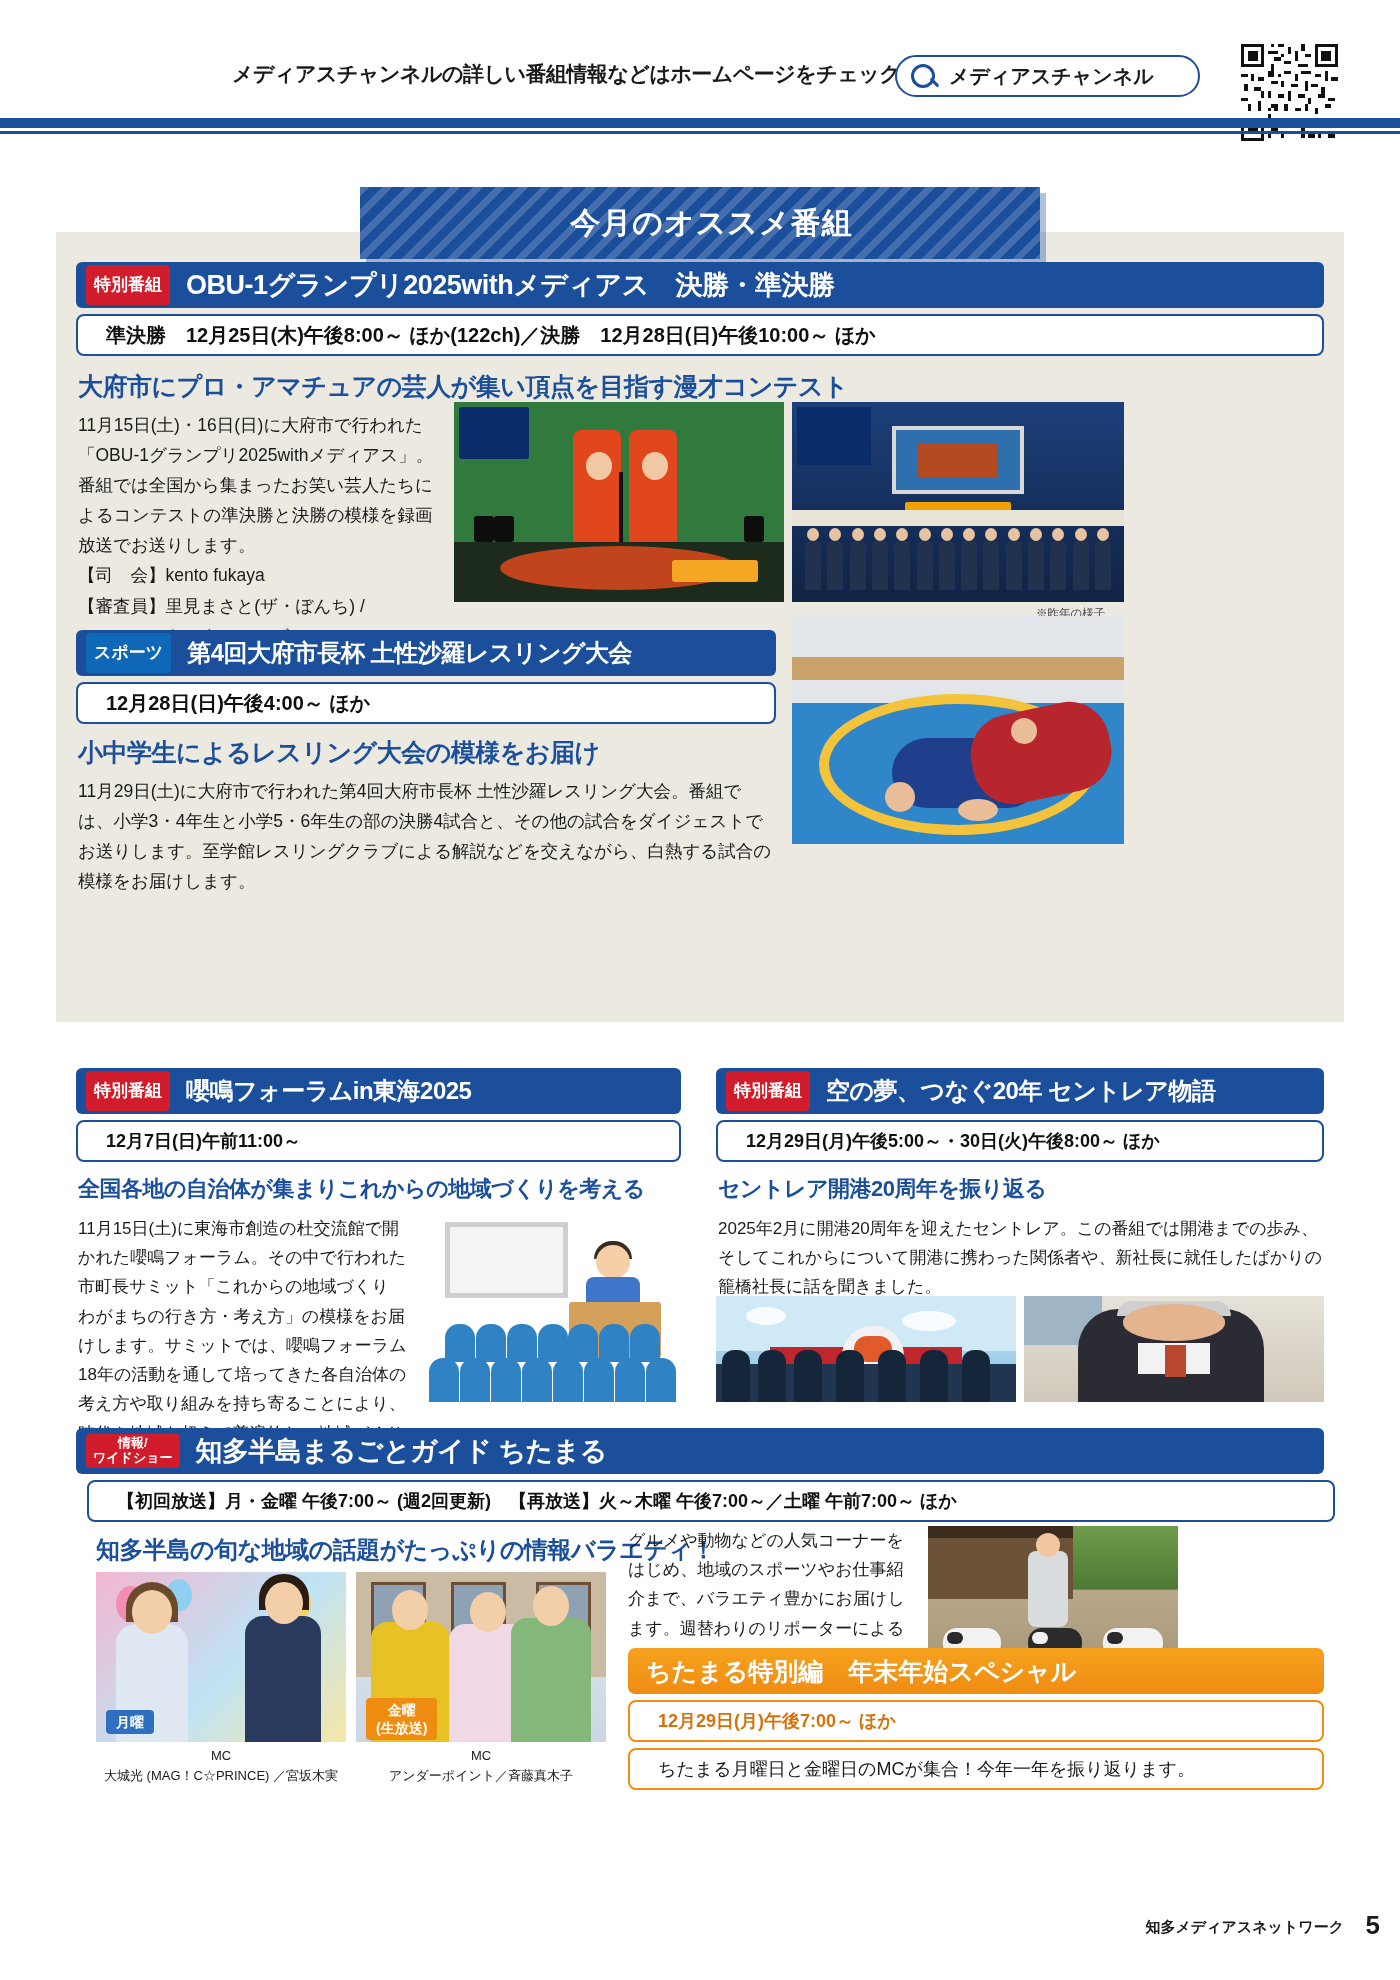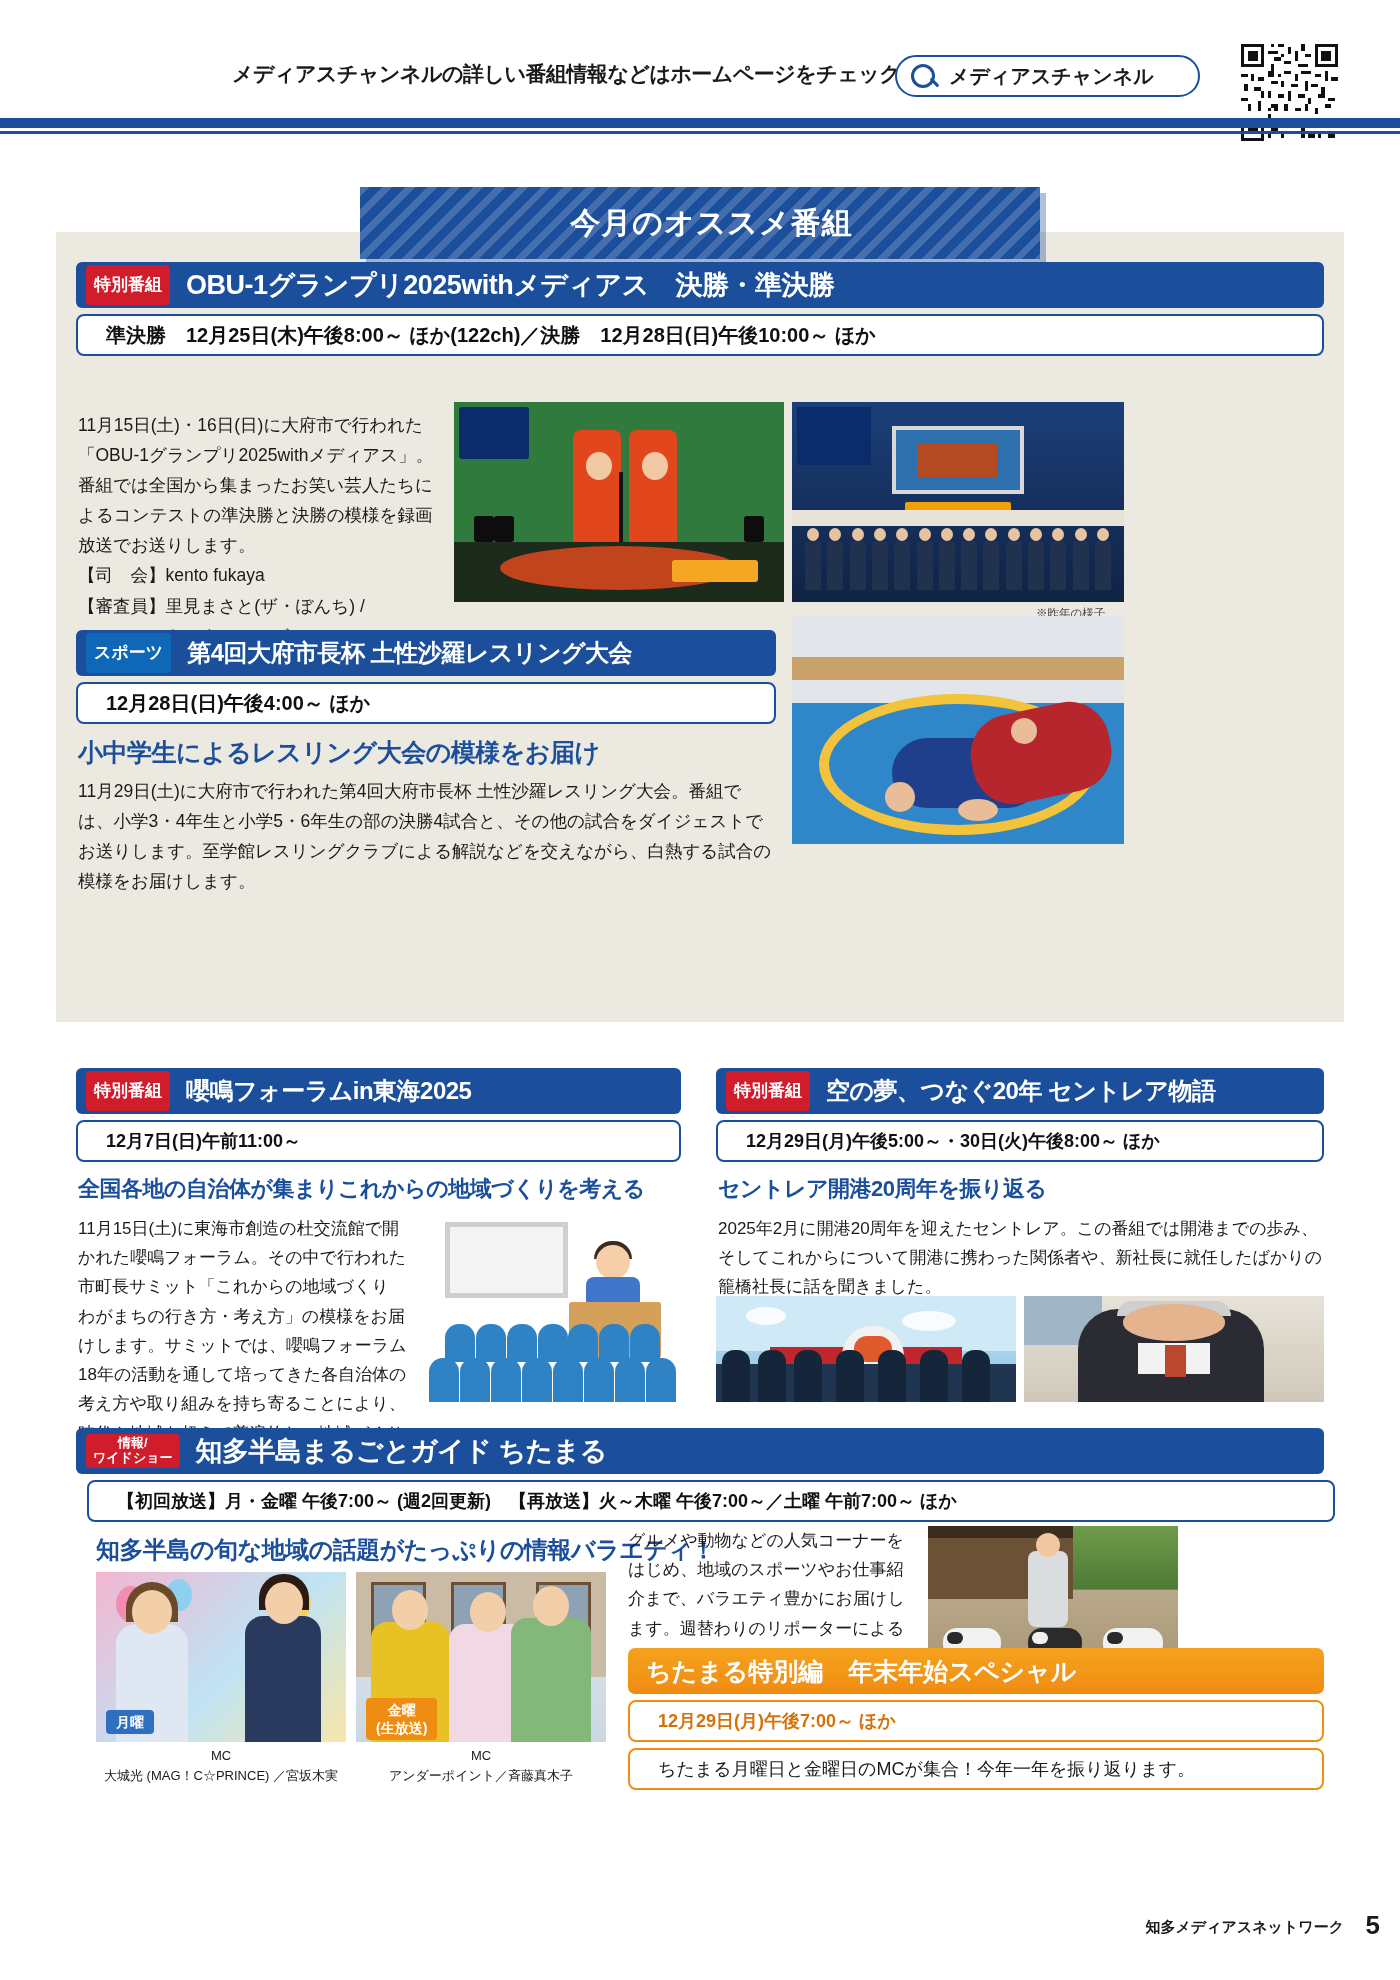--- a/index.html
+++ b/index.html
@@ -405,20 +405,21 @@
         <span>今月のオススメ番組</span>
       </div>
   </div>
 
   <div class="prog-bar" style="left:20px; top:74px; width:1248px;">
     <div class="tag">特別番組</div>
     <div class="prog-title">OBU-1グランプリ2025withメディアス　決勝・準決勝</div>
   </div>
   <div class="time-box" style="left:20px; top:126px; width:1248px;">準決勝　12月25日(木)午後8:00～ ほか(122ch)／決勝　12月28日(日)午後10:00～ ほか</div>
 
+  <div class="lead" style="left:22px; top:182px; width:900px; font-size:25px;">大府市にプロ・アマチュアの芸人が集い頂点を目指す漫才コンテスト</div>
 
   <div class="body-text" style="left:22px; top:222px; width:360px; white-space:pre-line;">11月15日(土)・16日(日)に大府市で行われた「OBU-1グランプリ2025withメディアス」。番組では全国から集まったお笑い芸人たちによるコンテストの準決勝と決勝の模様を録画放送でお送りします。
 【司　会】kento fukaya
 【審査員】里見まさと(ザ・ぼんち) /
 　　　　　トータルテンボス</div>
 
   <div class="photo ph-stage1" style="left:398px; top:214px; width:330px; height:200px;">
     <div class="logo"></div>
     <div class="suit" style="left:36%;"></div>
     <div class="head" style="left:40%; bottom:61%;"></div>

